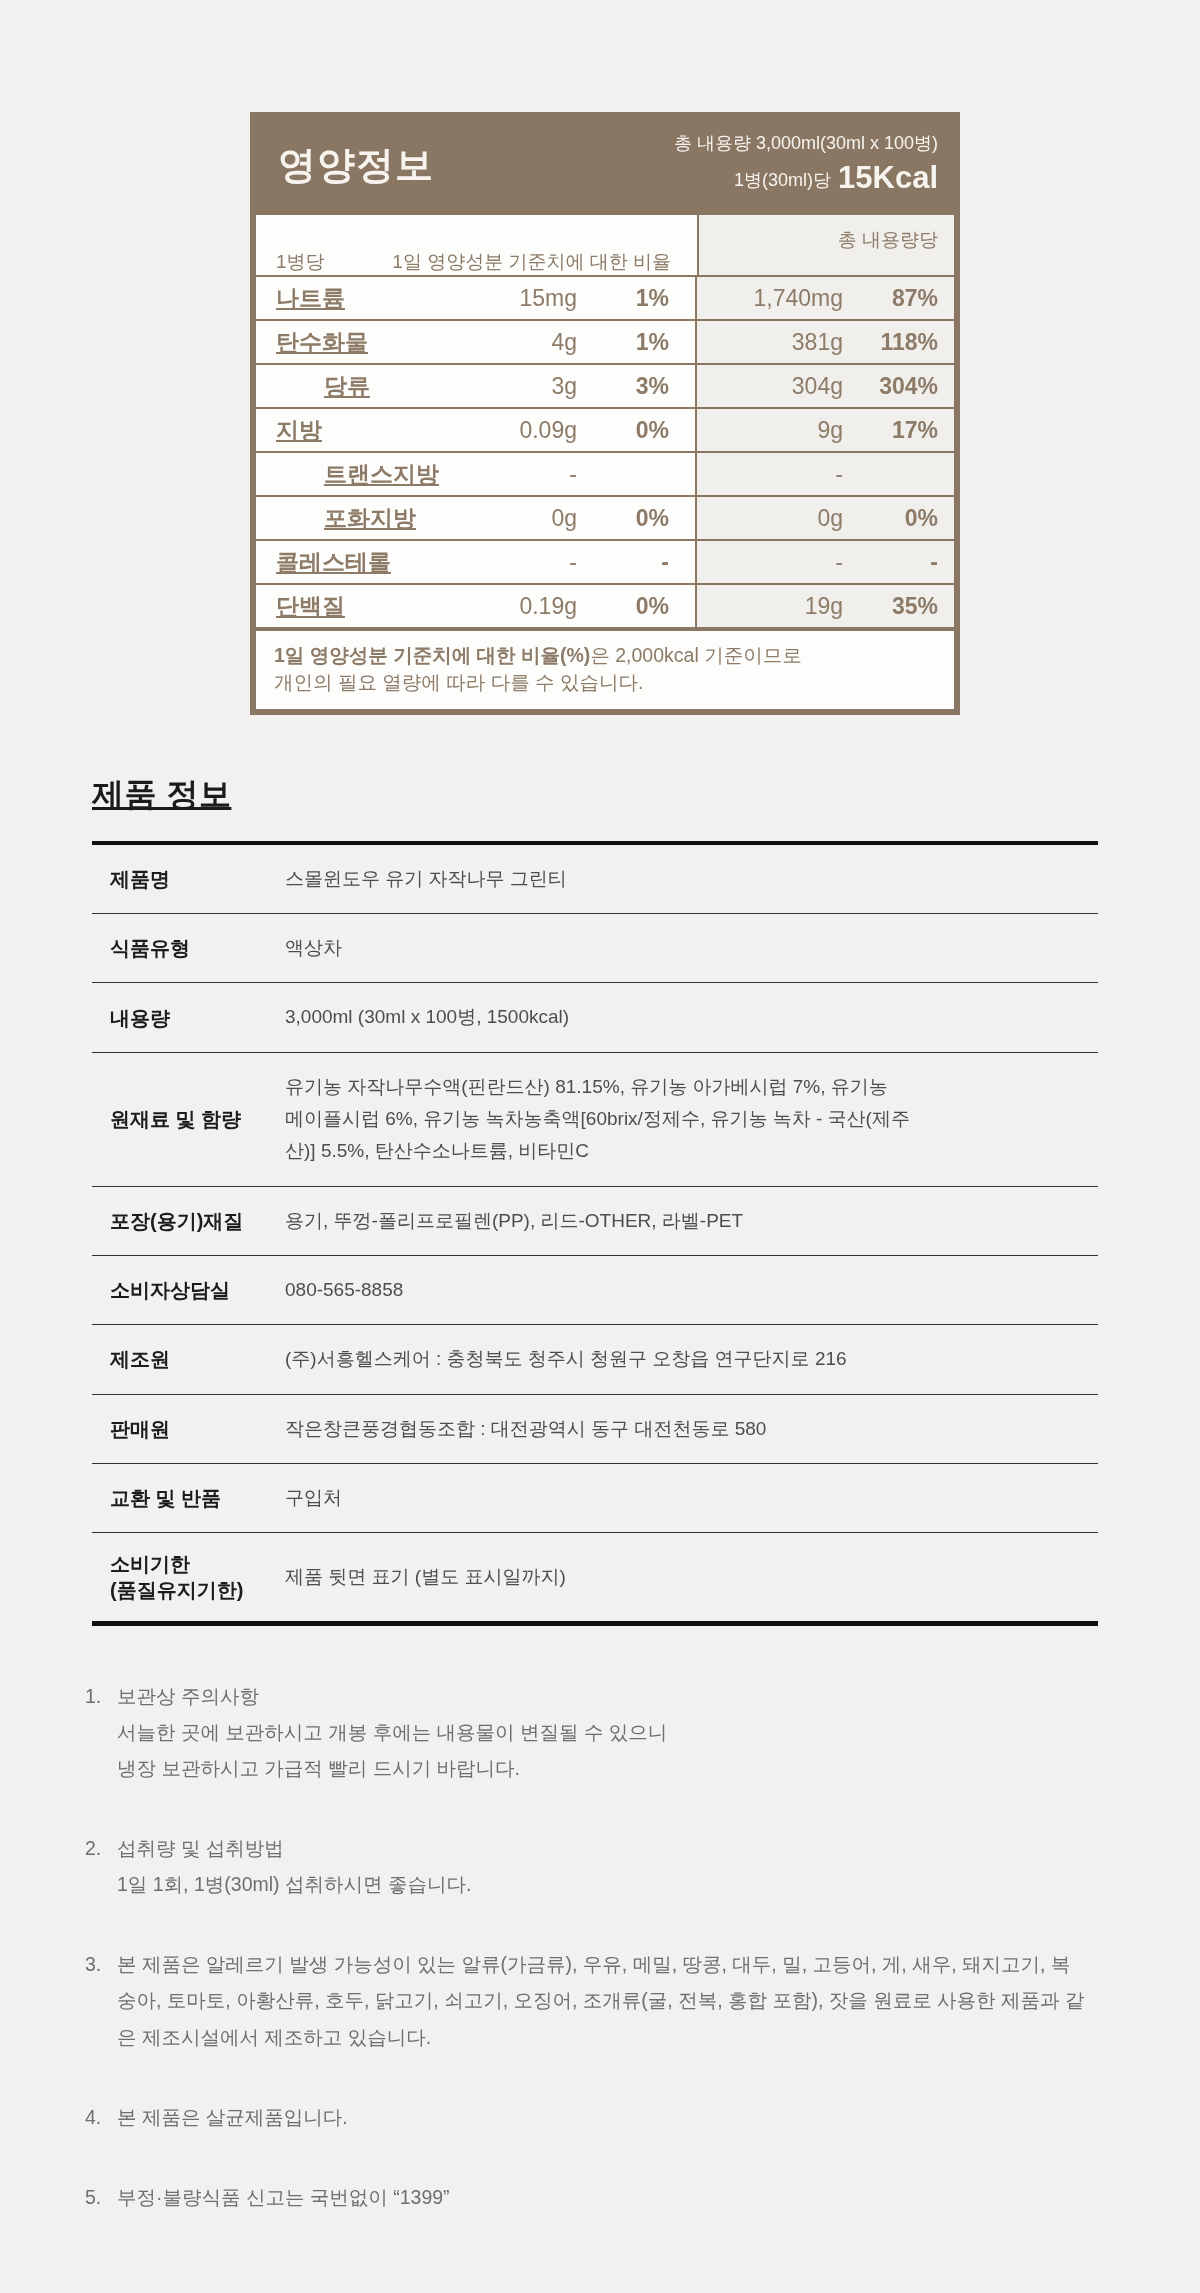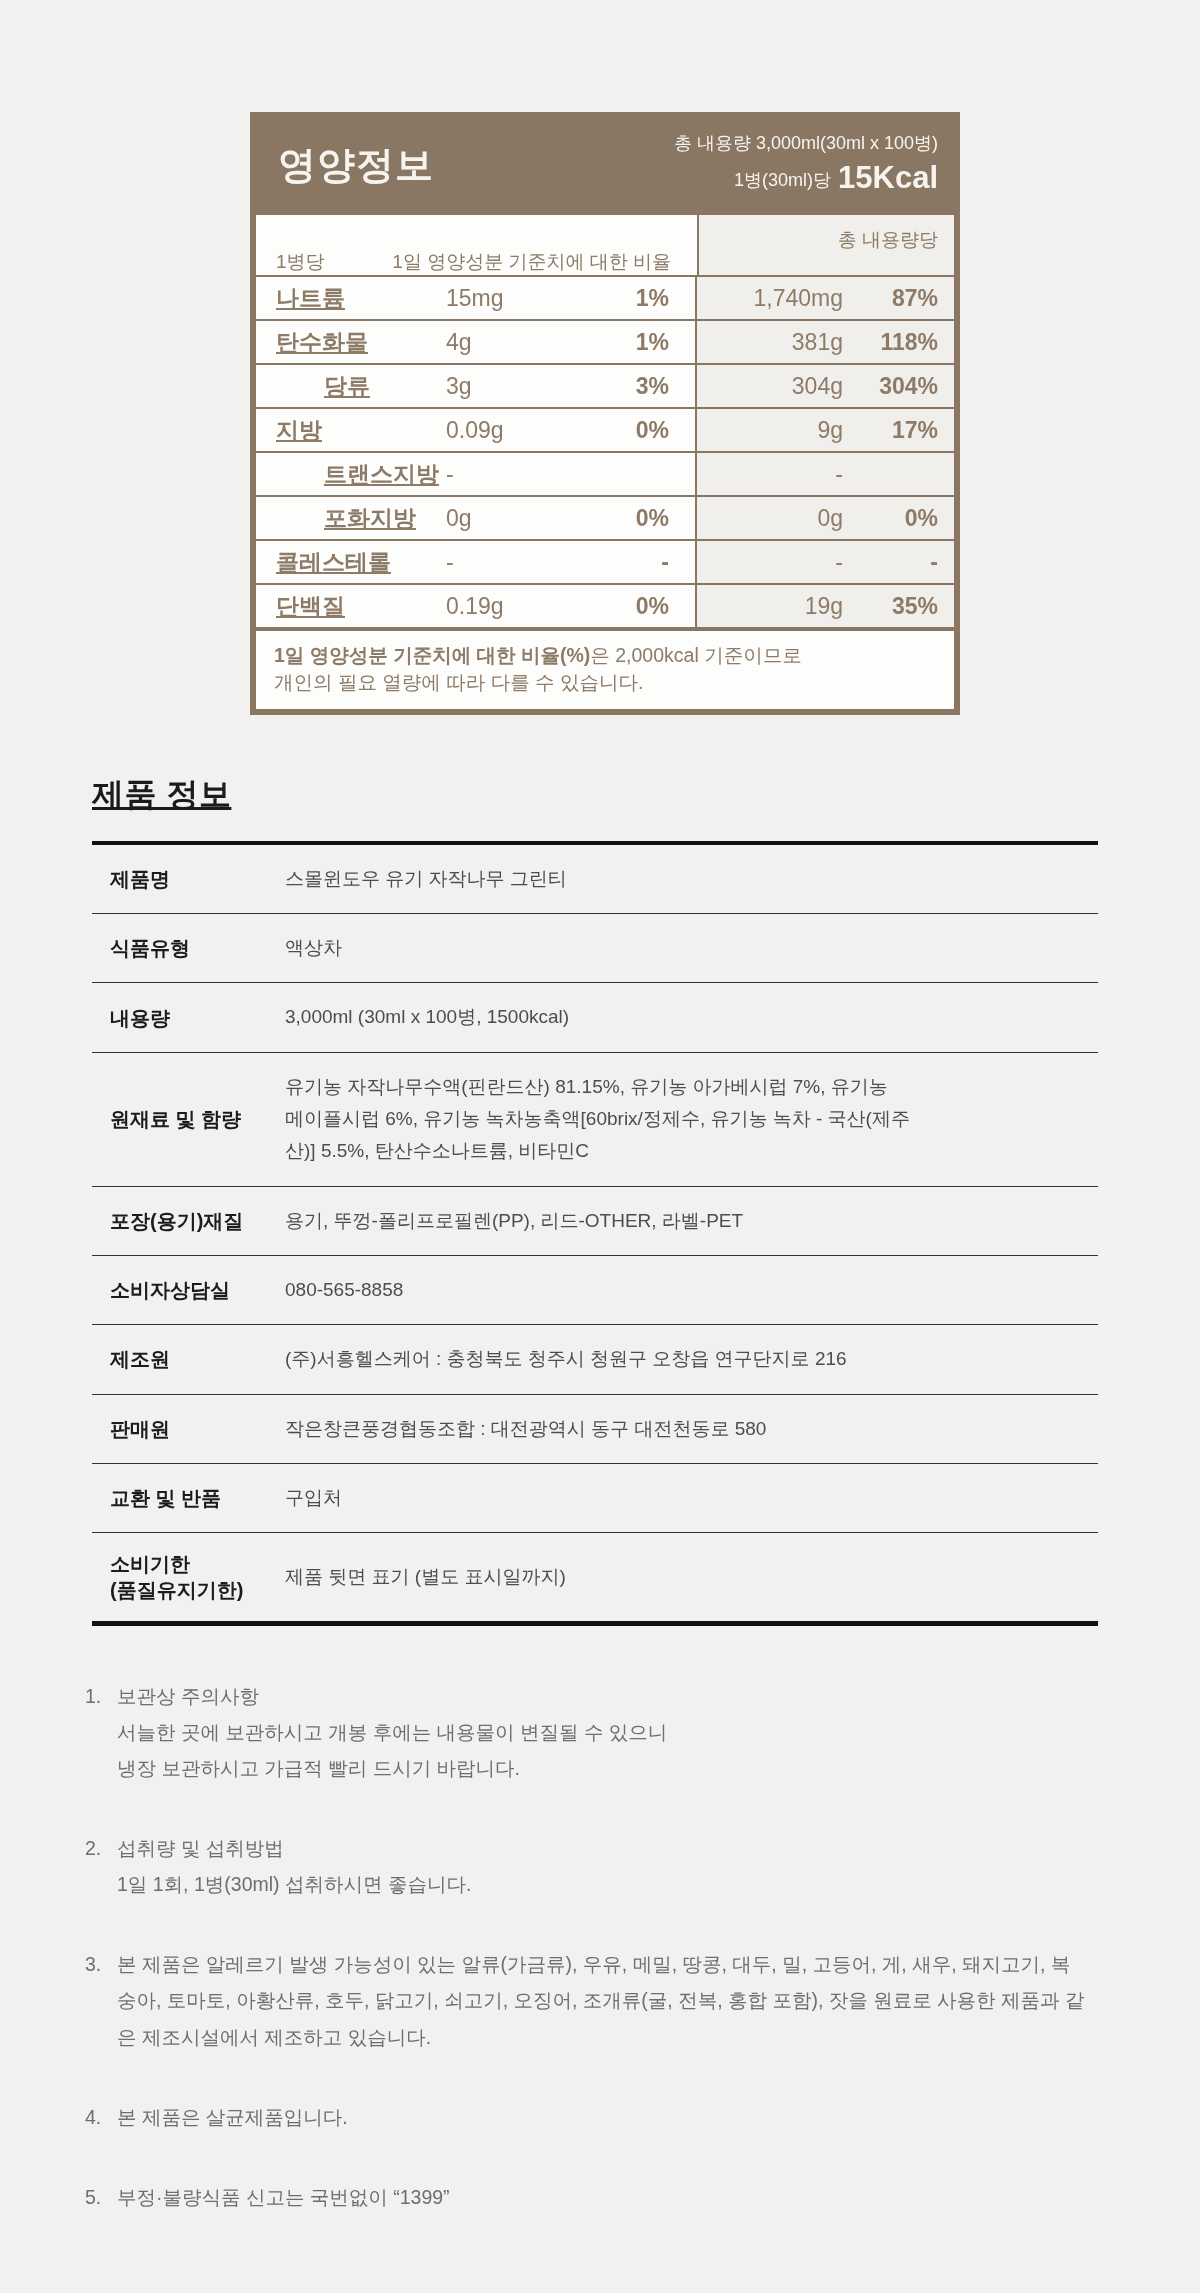--- a/index.html
+++ b/index.html
@@ -83,21 +83,21 @@
     grid-template-columns:190px 155px 94px 162px 97px;
     height:44px;
     border-top:2px solid var(--brand-brown);
     align-items:center;
     color:var(--label-text-brown);
     font-size:23px;
   }
   .ncell{display:block;height:100%;line-height:42px;}
   .ncell.name{padding-left:20px;font-weight:700;white-space:nowrap;text-decoration:underline;}
   .nrow.sub .ncell.name{padding-left:68px;font-weight:700;}
-  .ncell.amt{text-align:left;padding-right:24px;}
+  .ncell.amt{text-align:right;padding-right:24px;}
   .ncell.pct{text-align:right;padding-right:26px;font-weight:600;}
   .ncell.tamt{
     text-align:right;padding-right:14px;
     background:var(--right-col-bg);
     border-left:2px solid var(--brand-brown);
   }
   .ncell.tpct{
     text-align:right;padding-right:16px;font-weight:600;
     background:var(--right-col-bg);
   }

